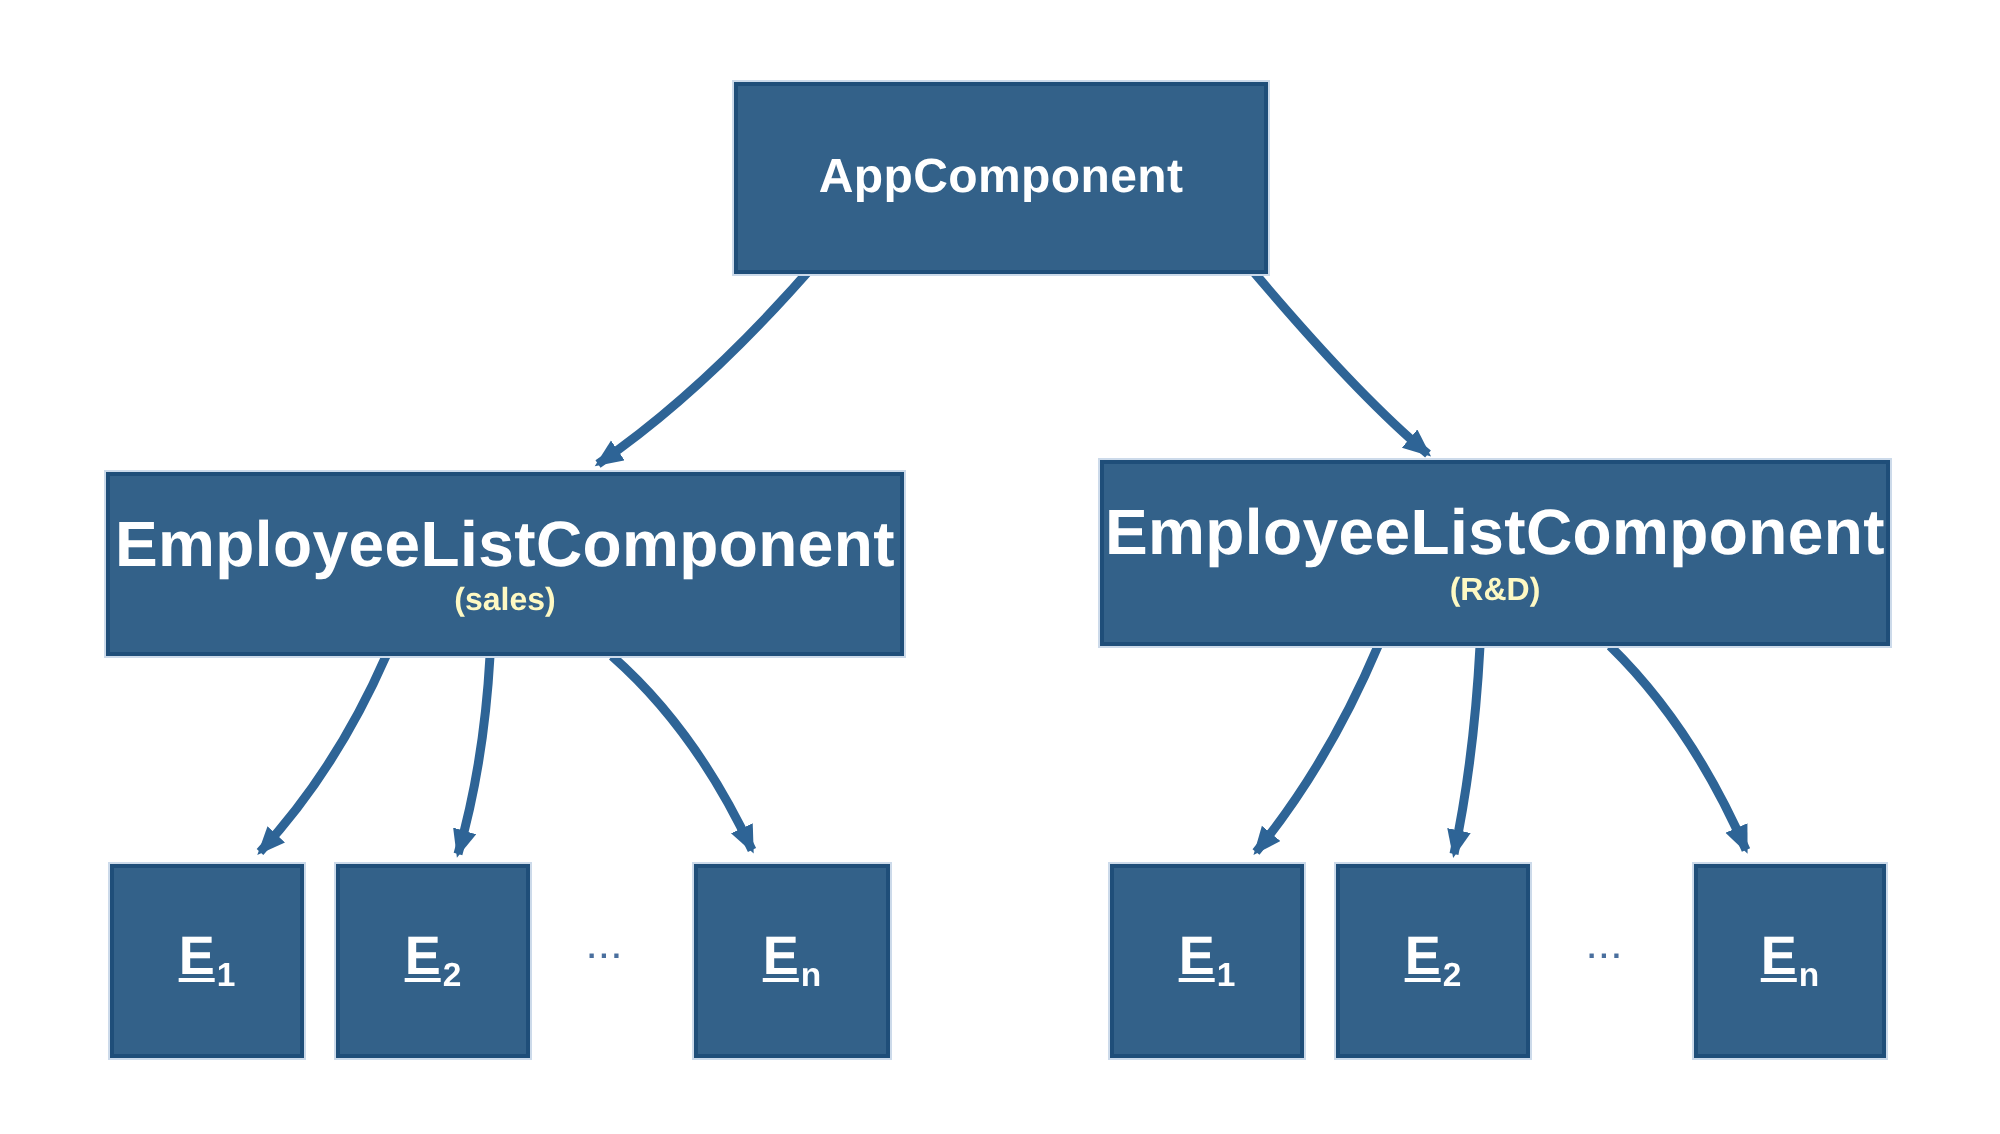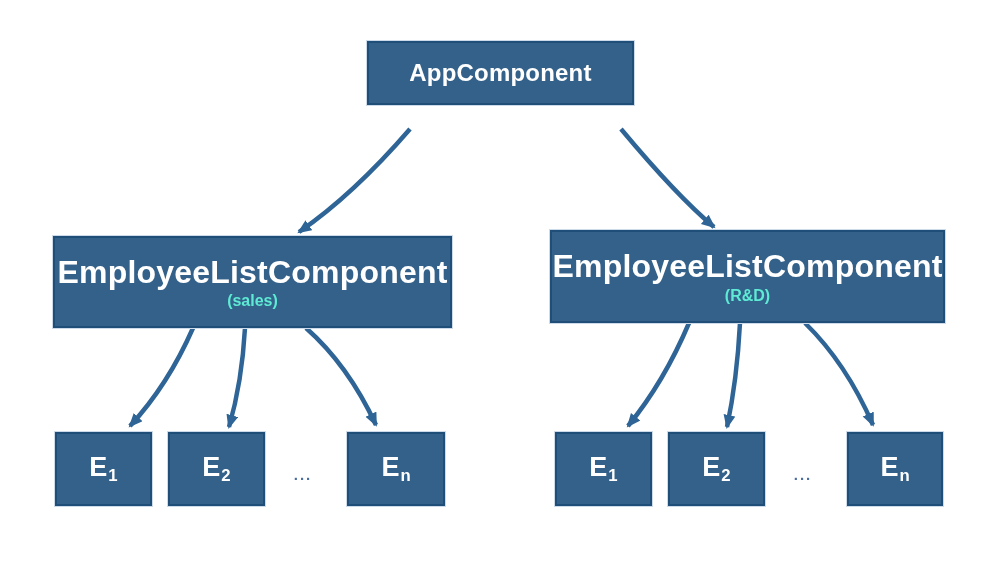--- a/index.html
+++ b/index.html
@@ -28,38 +28,38 @@
     border: 2px solid #1f4e79;
     box-shadow: 0 0 0 1px #ccdaea;
     box-sizing: border-box;
     display: flex;
     flex-direction: column;
     align-items: center;
     justify-content: center;
     color: #ffffff;
     text-align: center;
   }
-  .root-box   { left: 367px; top: 41px;  width: 267px; height: 64px; }
+  .root-box   { left: 367px; top: 41px;  width: 267px; height: 96px; }
   .branch-box-sales { left: 53px;  top: 236px; width: 399px; height: 92px; }
   .branch-box-rd    { left: 550px; top: 230px; width: 395px; height: 93px; }
   .box-label {
     font-size: 24px;
     font-weight: 700;
     line-height: 1.15;
     letter-spacing: 0.2px;
   }
   .branch-box-sales .box-label, .branch-box-rd .box-label { font-size: 32px; }
   .sublabel {
     font-size: 16px;
     font-weight: 700;
-    color: #5eead4;
+    color: #fef9c3;
     line-height: 1.2;
     margin-top: 1px;
   }
-  .leaf-box { width: 97px; height: 74px; }
+  .leaf-box { width: 97px; height: 97px; text-decoration: underline; }
   .leaf-e1-sales { left: 55px;  top: 432px; }
   .leaf-e2-sales { left: 168px; top: 432px; }
   .leaf-en-sales { left: 347px; top: 432px; width: 98px; }
   .leaf-e1-rd    { left: 555px; top: 432px; }
   .leaf-e2-rd    { left: 668px; top: 432px; }
   .leaf-en-rd    { left: 847px; top: 432px; width: 96px; }
   .leaf-label {
     font-size: 27px;
     font-weight: 700;
   }

